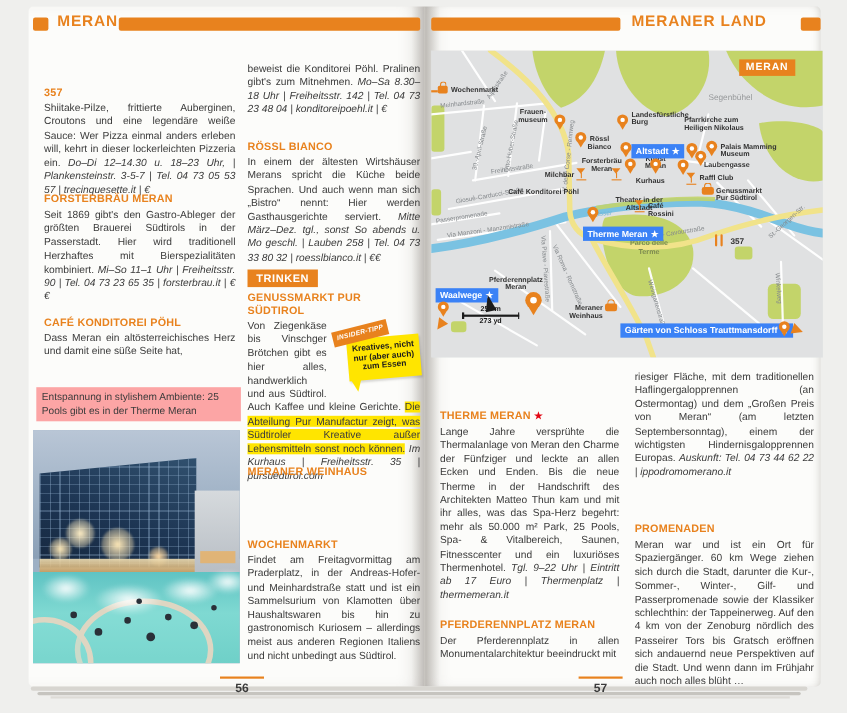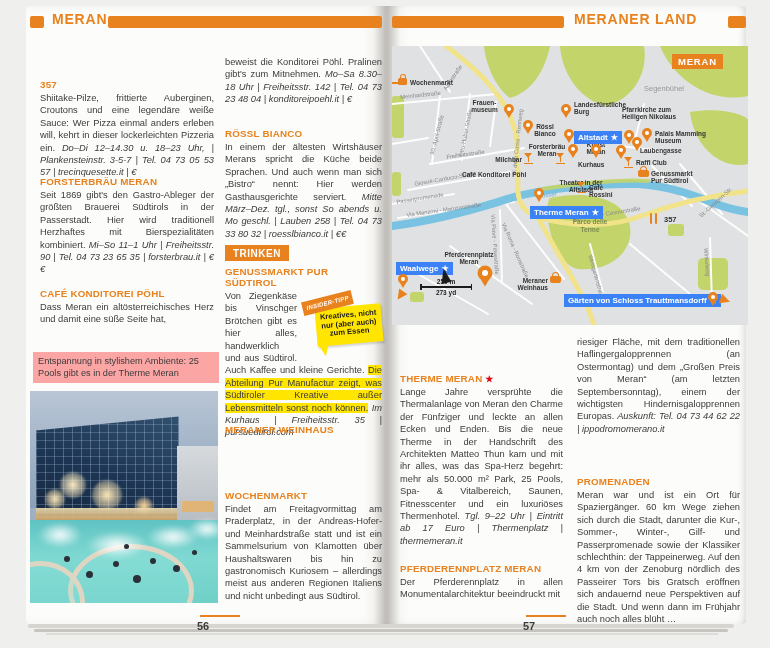--- a/index.html
+++ b/index.html
@@ -34,21 +34,21 @@
     linear-gradient(200deg,#31516f 0%,#1d3553 55%,#16283f 100%);}
   .ph-glow{position:absolute;border-radius:50%;filter:blur(1px);}
   .ph-lobby{position:absolute;left:3%;top:55%;width:76%;height:6%;background:linear-gradient(180deg,#f0dfb4,#c79d5e);opacity:.9;}
   .ph-right{position:absolute;right:0;top:26%;width:22%;height:36%;background:linear-gradient(180deg,#d6dadd,#b7bdc4);}
   .ph-rwin{position:absolute;right:2%;top:52%;width:17%;height:5%;background:#e6b268;opacity:.85;}
   .ph-water{position:absolute;left:0;bottom:0;width:100%;height:39%;background:linear-gradient(180deg,#5fc3c3,#7fd9d2 45%,#6fd0c8);}
   .ph-rim{position:absolute;border:5px solid #ded6c2;border-radius:50%;background:rgba(150,230,222,.25);}
   .ph-steam{position:absolute;border-radius:50%;background:radial-gradient(closest-side,rgba(255,255,255,.95),rgba(255,255,255,0));filter:blur(2px);}
   .ph-p{position:absolute;width:6px;height:6px;background:#2a3038;border-radius:50%;}
   
-  .pagenum{position:absolute;width:46px;}
+  .pagenum{position:absolute;width:46px;text-align:center;}
   .pagenum .pline{width:40px;height:2px;background:#e8821e;margin:0 auto 3px auto;}
   .pagenum .pnum{font-size:11px;font-weight:bold;color:#3b3b3b;}
   
   .tipwrap{float:right;width:80px;height:62px;position:relative;margin:8px 0 2px 5px;}
   .tip-bubble{position:absolute;left:14px;top:8px;width:58px;background:#ffe500;transform:rotate(-5deg);padding:5px 4px 6px;text-align:center;box-shadow:1px 2px 2px rgba(0,0,0,.15);}
   .tip-bubble::after{content:"";position:absolute;left:-6px;bottom:-8px;border:8px solid transparent;border-right-color:#ffe500;transform:rotate(18deg);}
   .tip-text{font-size:7.6px;font-weight:bold;line-height:8.6px;color:#1c1c1c;display:inline-block;}
   .tip-ribbon{position:absolute;left:0;top:-2px;background:#e8821e;color:#fff;font-size:6px;font-style:italic;font-weight:bold;padding:1px 4px;transform:rotate(-14deg);letter-spacing:.3px;z-index:2;}
   
   .map{position:absolute;left:392px;top:46px;width:356px;height:279px;overflow:hidden;background:#e0e1e2;}

